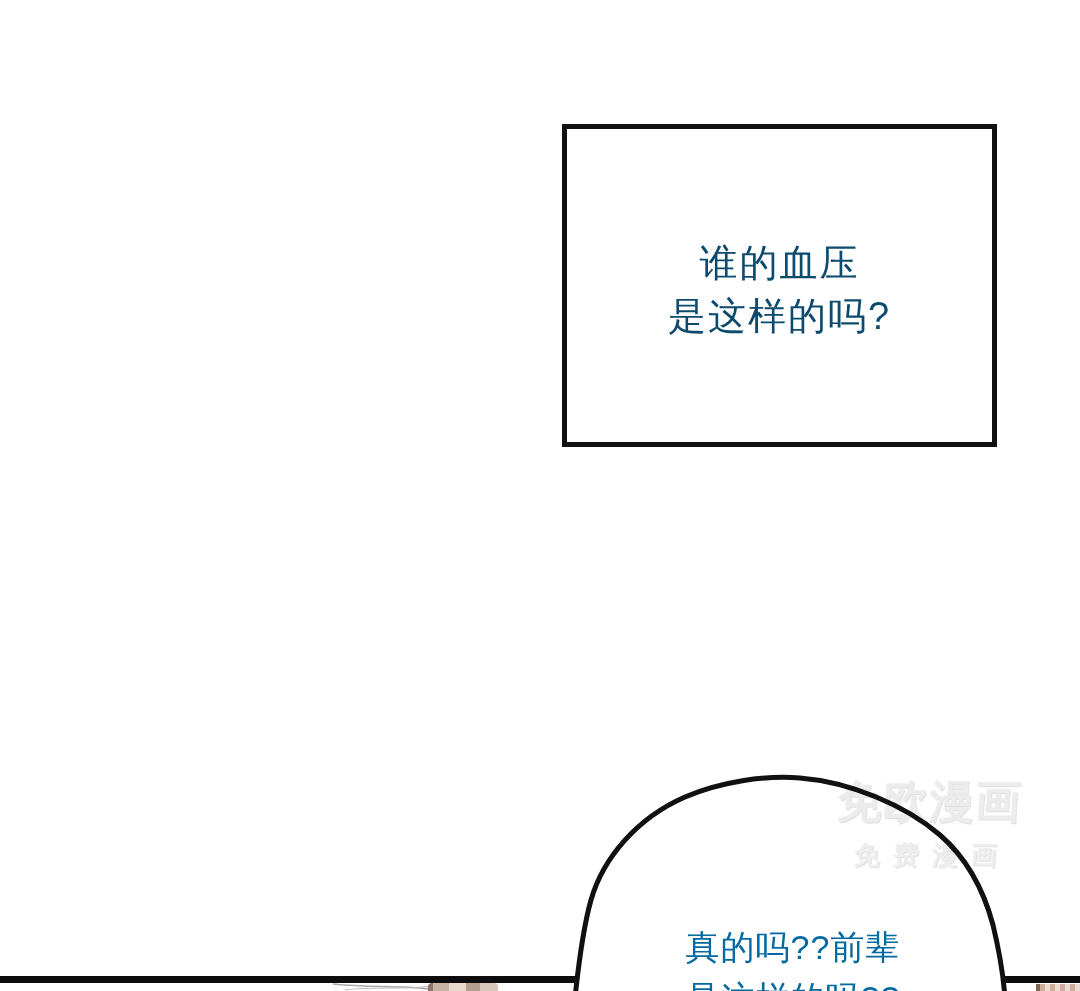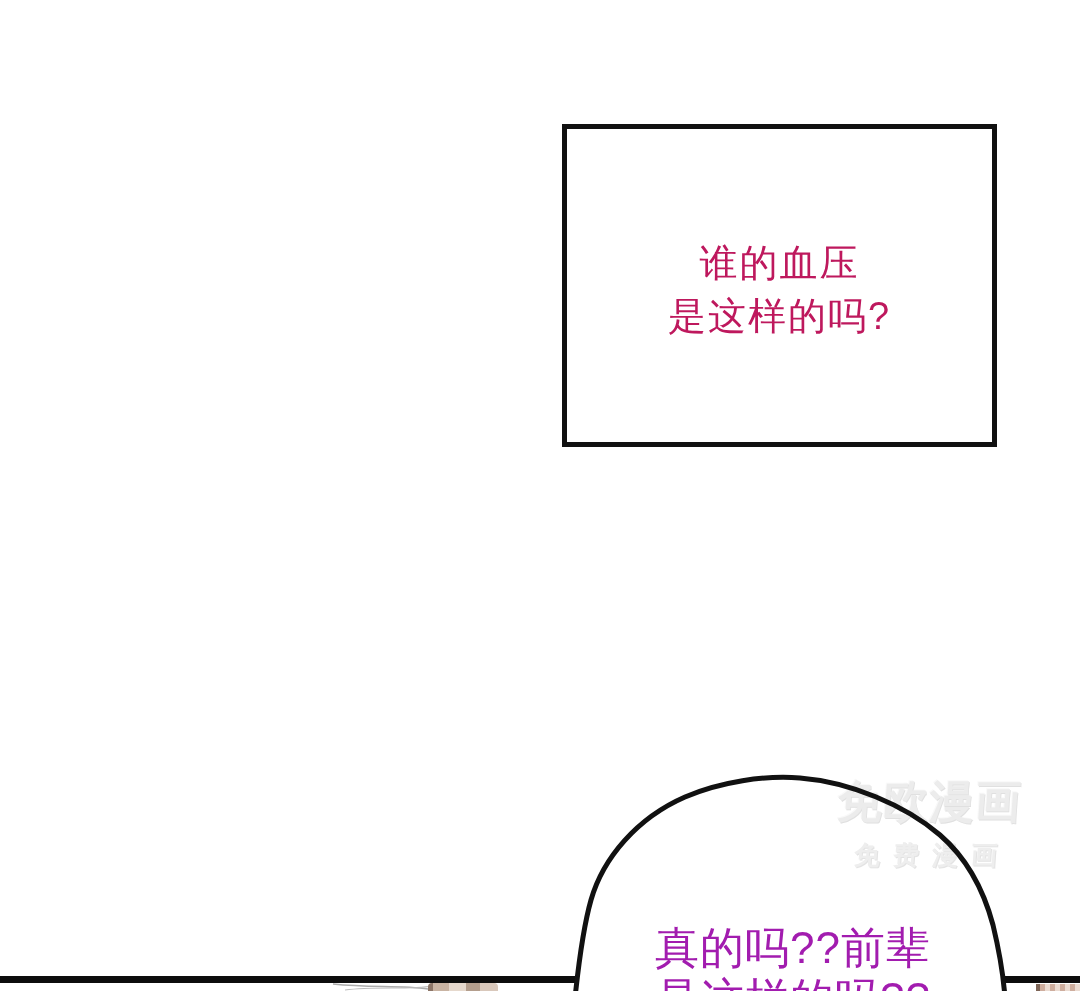--- a/index.html
+++ b/index.html
@@ -29,21 +29,21 @@
     display: flex;
     flex-direction: column;
     justify-content: center;
     align-items: center;
     padding-top: 8px;
   }
   .caption-line {
     font-size: 38px;
     line-height: 53px;
     font-weight: 500;
-    color: #be185d;
+    color: #0c4a6e;
     letter-spacing: 2px;
     white-space: nowrap;
   }
 
   
   .panel-divider {
     position: absolute;
     left: 0;
     top: 976px;
     width: 1080px;
@@ -125,24 +125,24 @@
     pointer-events: none;
   }
   .bubble-text {
     position: absolute;
     left: 563px;
     top: 922px;
     width: 460px;
     text-align: center;
   }
   .bubble-line {
-    font-size: 44px;
+    font-size: 34px;
     line-height: 51px;
     font-weight: 500;
-    color: #a21caf;
+    color: #0369a1;
     letter-spacing: 1px;
     white-space: nowrap;
   }
 </style>
 </head>
 <body>
 
 <div class="page">
 
   <div class="caption-box">

